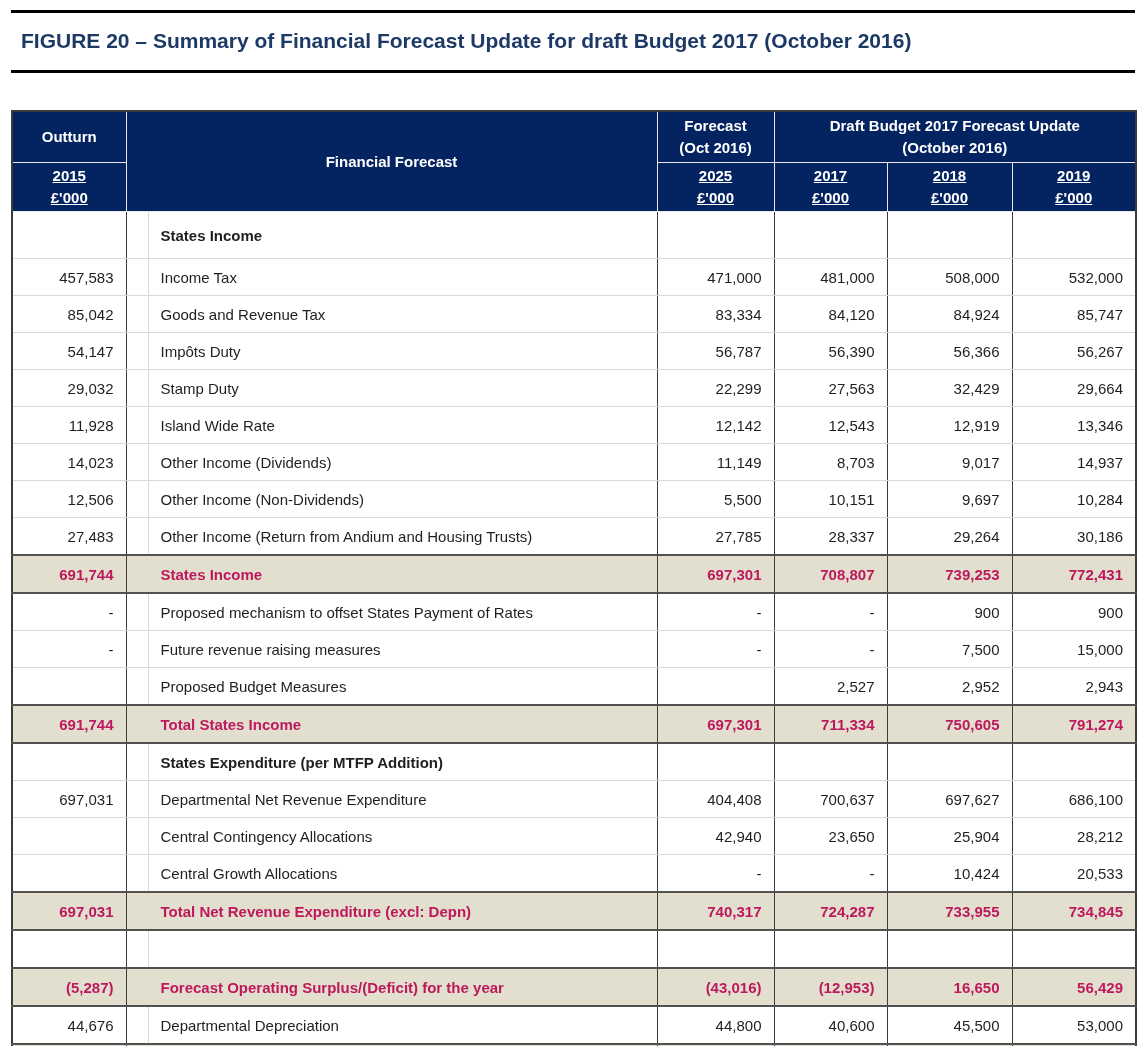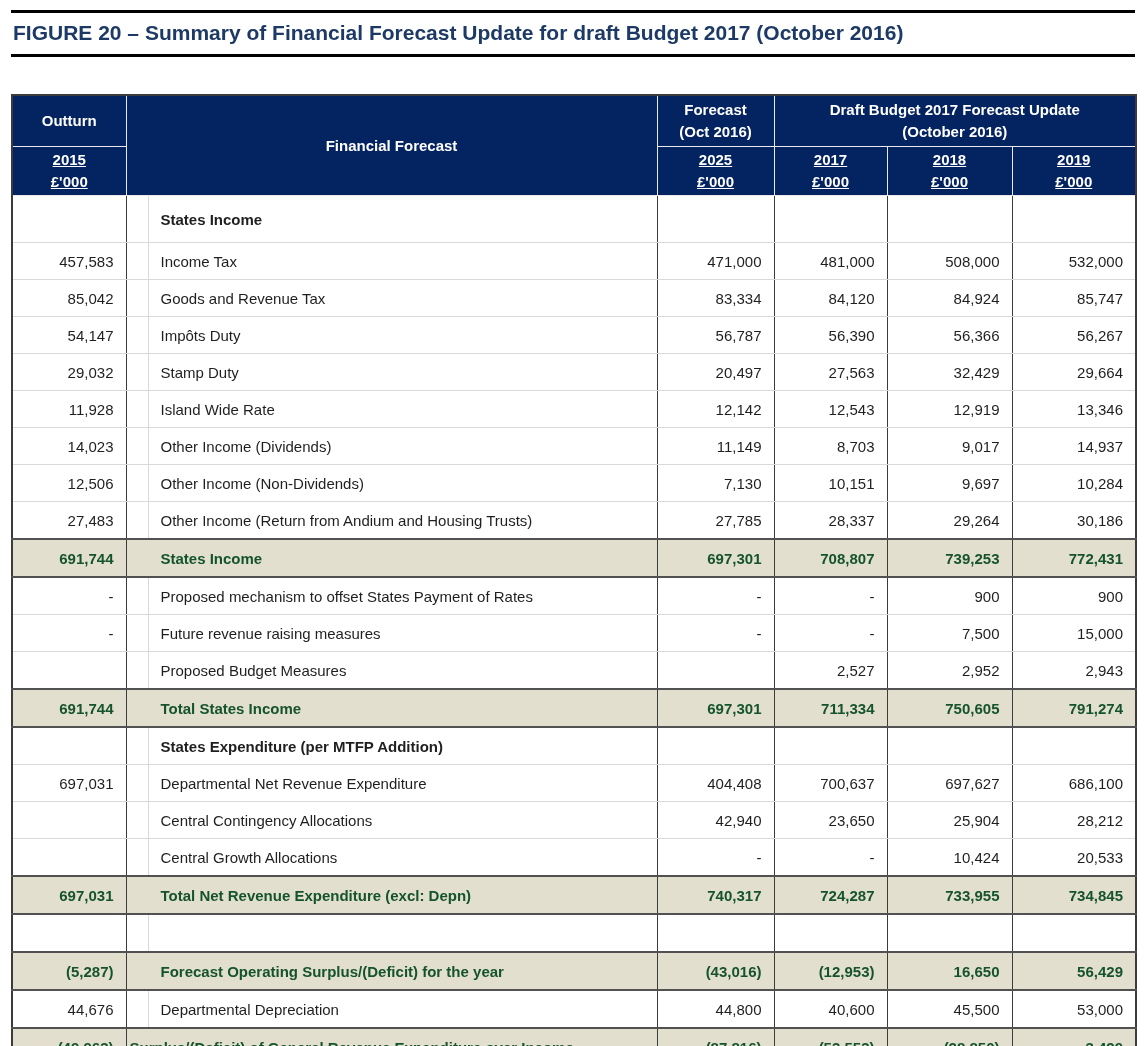--- a/index.html
+++ b/index.html
@@ -6,21 +6,21 @@
   body {
     width:1146px; height:1046px; overflow:hidden;
     font-family:"Liberation Sans", sans-serif;
     -webkit-font-smoothing:antialiased;
   }
   .page { box-sizing:border-box; width:1146px; padding:10px 11px 0 11px; }
 
   
   .rule { height:3px; background:#000000; }
   .figure-title {
-    margin:0; padding:8px 2px 9px 2px;
+    margin:8px; padding:8px 2px 9px 2px;
     font-size:21px; line-height:24px; font-weight:bold;
     color:#1d3a66;
   }
   .title-block { margin-bottom:37px; }
 
   
   table.forecast {
     border-collapse:collapse; table-layout:fixed;
     width:1124px;
     border:2px solid #3b3b3b;
@@ -46,21 +46,21 @@
   td.indent { border-right:1px solid #d9d9d9; }
   td.label { text-align:left; padding-left:12px; }
   td.label2 { text-align:left; padding-left:34px; }
   td.label2.tight { padding-left:3px; }
 
   tr.data td, tr.section td, tr.blank td { border-bottom:1px solid #d9d9d9; }
   tr.section td.label { font-weight:bold; }
   tr.section:first-child td { height:46px; }
 
   tr.subtotal td, tr.grand td {
-    background:#e3dfcf; font-weight:bold; color:#14532d;
+    background:#e3dfcf; font-weight:bold; color:#be185d;
     border-top:2px solid #515151; border-bottom:2px solid #515151;
   }
   tr.grand td { border-bottom:3px solid #0a0a0a; }
 </style>
 </head>
 <body>
 
 <div class="page">
 
   <div class="title-block">
@@ -153,21 +153,21 @@
           <td class="label">Impôts Duty</td>
           <td class="num">56,787</td>
           <td class="num">56,390</td>
           <td class="num">56,366</td>
           <td class="num">56,267</td>
         </tr>
         <tr class="data">
           <td class="num">29,032</td>
           <td class="indent"></td>
           <td class="label">Stamp Duty</td>
-          <td class="num">20,497</td>
+          <td class="num">22,299</td>
           <td class="num">27,563</td>
           <td class="num">32,429</td>
           <td class="num">29,664</td>
         </tr>
         <tr class="data">
           <td class="num">11,928</td>
           <td class="indent"></td>
           <td class="label">Island Wide Rate</td>
           <td class="num">12,142</td>
           <td class="num">12,543</td>
@@ -180,21 +180,21 @@
           <td class="label">Other Income (Dividends)</td>
           <td class="num">11,149</td>
           <td class="num">8,703</td>
           <td class="num">9,017</td>
           <td class="num">14,937</td>
         </tr>
         <tr class="data">
           <td class="num">12,506</td>
           <td class="indent"></td>
           <td class="label">Other Income (Non-Dividends)</td>
-          <td class="num">7,130</td>
+          <td class="num">5,500</td>
           <td class="num">10,151</td>
           <td class="num">9,697</td>
           <td class="num">10,284</td>
         </tr>
         <tr class="data">
           <td class="num">27,483</td>
           <td class="indent"></td>
           <td class="label">Other Income (Return from Andium and Housing Trusts)</td>
           <td class="num">27,785</td>
           <td class="num">28,337</td>

